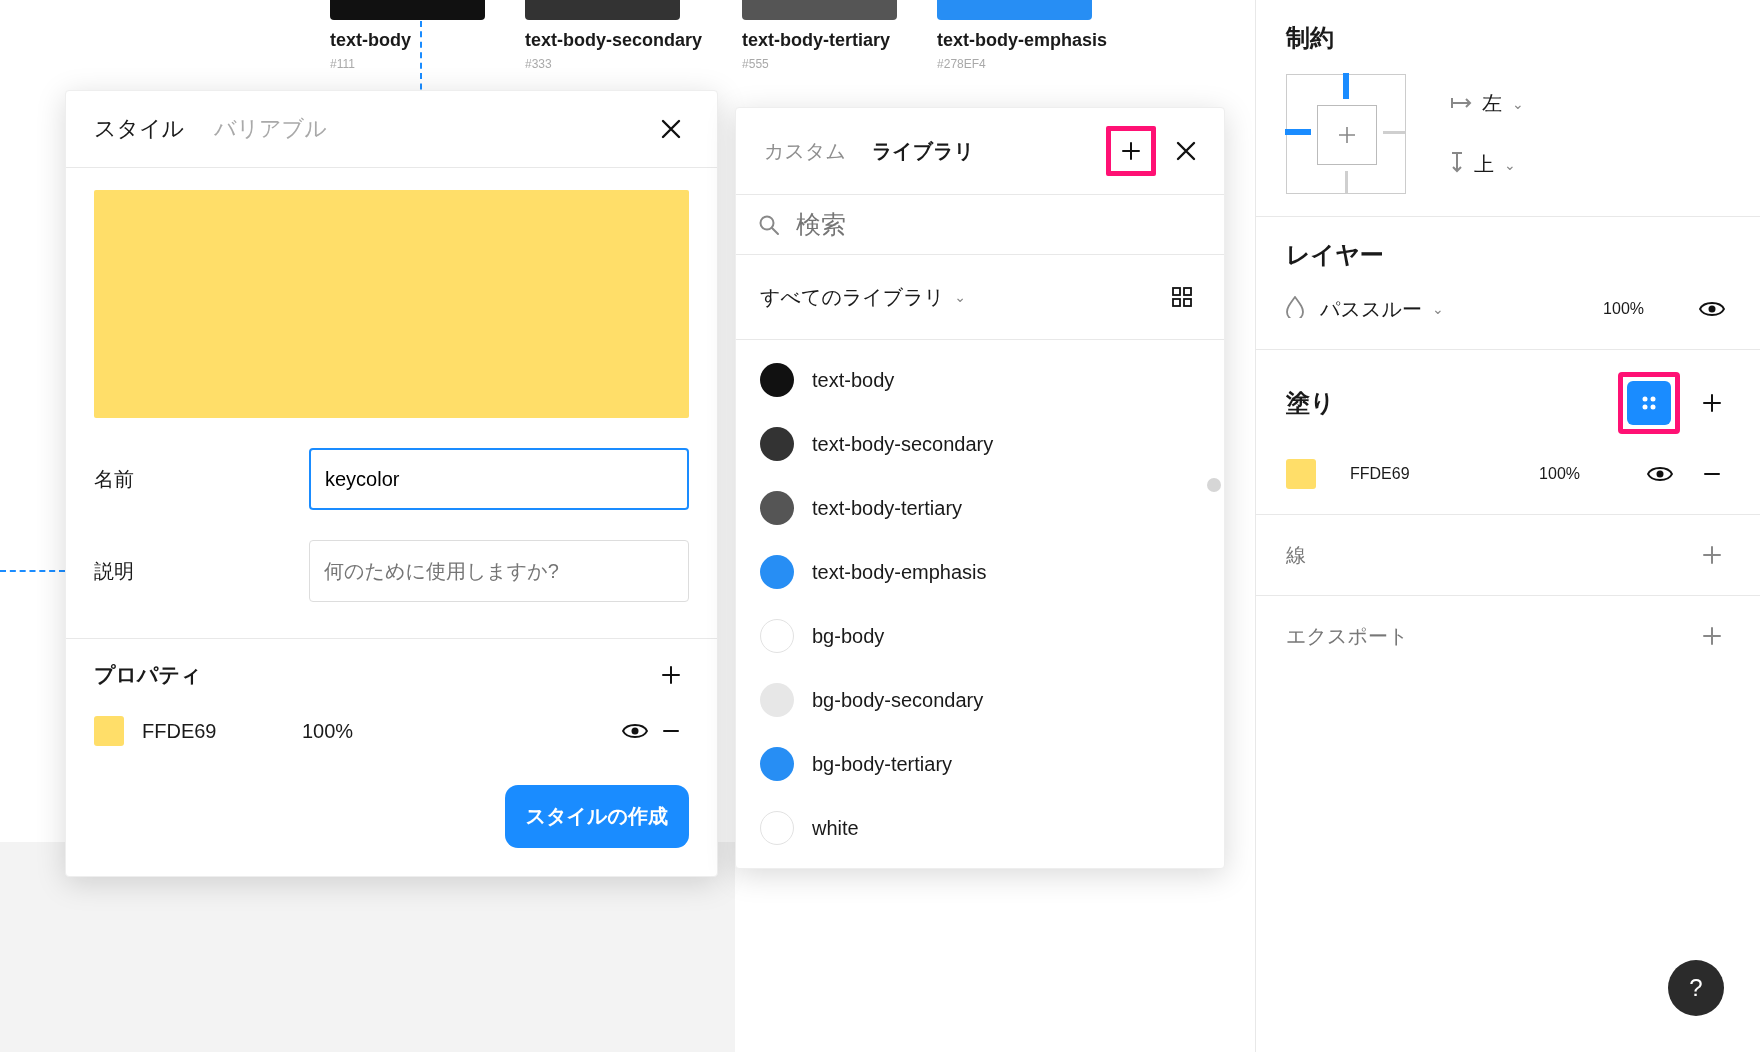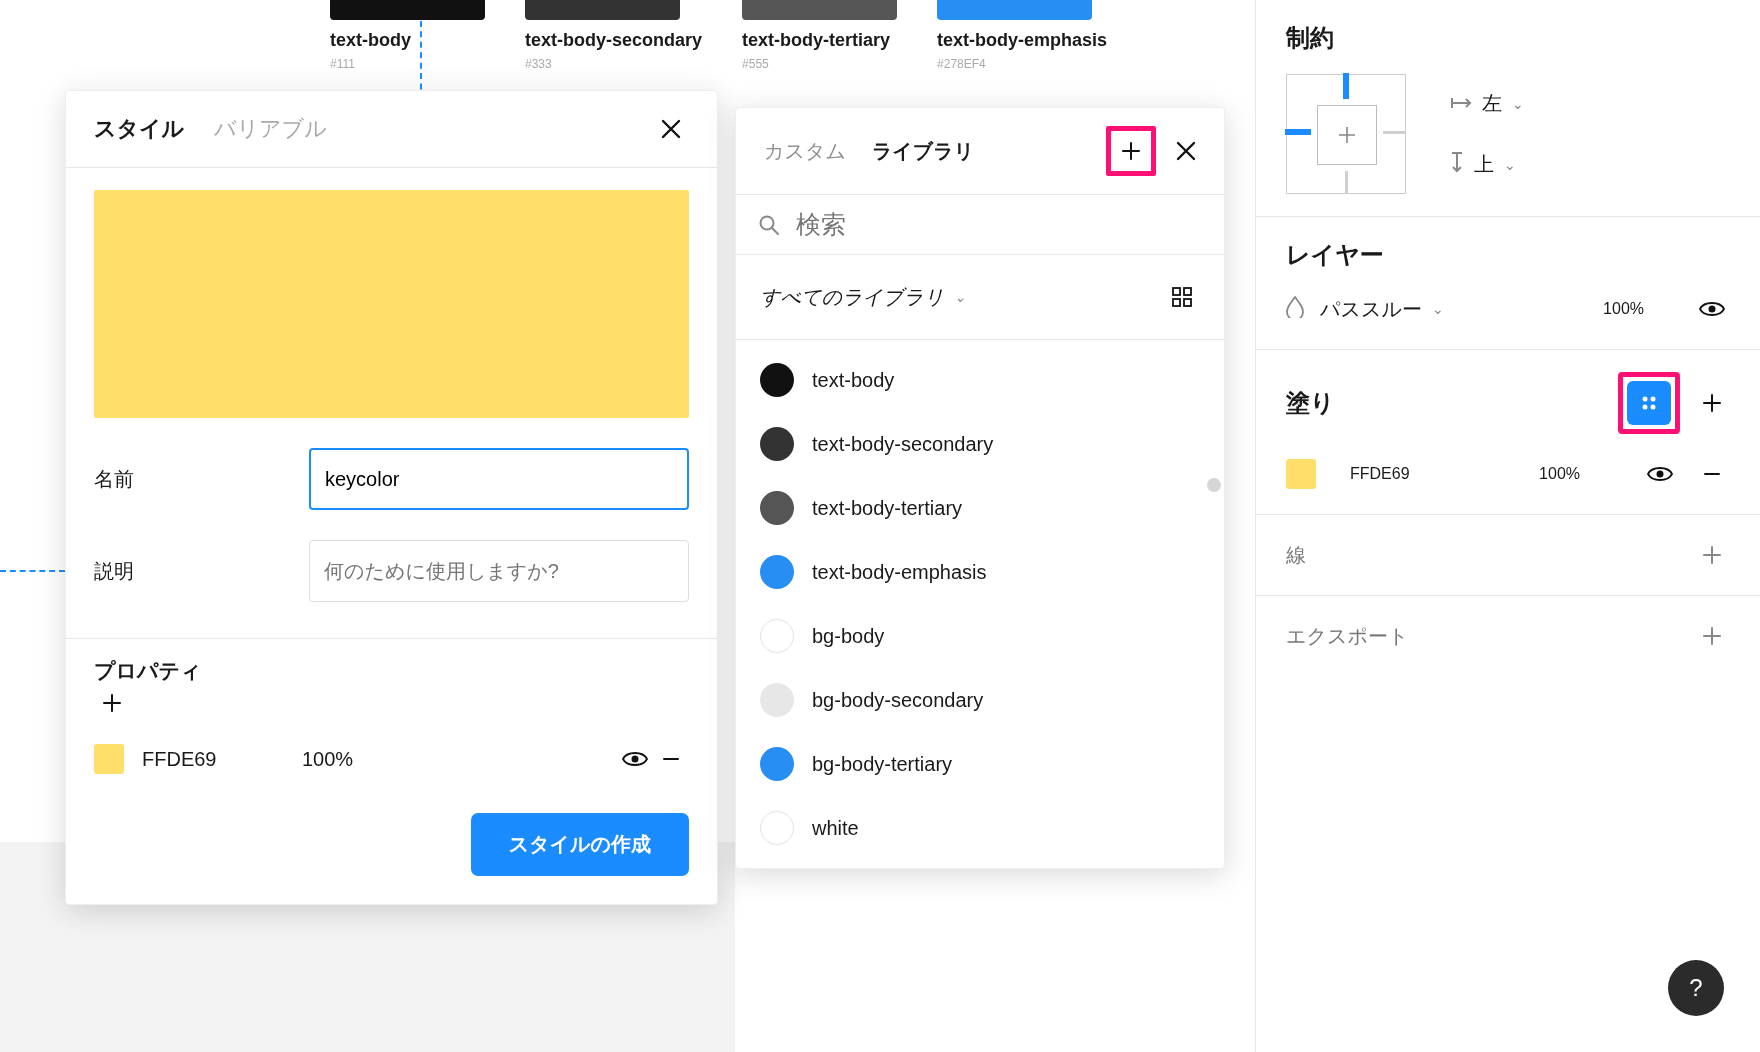--- a/index.html
+++ b/index.html
@@ -19,48 +19,48 @@
  .swatch{display:flex;flex-direction:column;align-items:flex-start;}
  .swatch-box{width:155px;height:20px;border-radius:0 0 4px 4px;}
  .swatch-name{font-size:18px;font-weight:700;margin-top:10px;}
  .swatch-hex{font-size:12px;color:var(--muted);margin-top:6px;}
  
  .guide-v{position:absolute;border-left:2px dashed var(--accent);top:0;height:100px;}
  .guide-h{position:absolute;border-top:2px dashed var(--accent);left:0;width:65px;}
  
  .modal-style{position:absolute;left:65px;top:90px;width:653px;background:#fff;border:1px solid #eee;border-radius:4px;box-shadow:0 6px 30px rgba(0,0,0,0.15);}
  .modal-head{display:flex;align-items:center;padding:20px 28px;border-bottom:1px solid var(--border);}
- .modal-tab{font-size:22px;font-weight:700;margin-right:30px;cursor:pointer;}
+ .modal-tab{font-size:22px;font-weight:400;margin-right:30px;cursor:pointer;}
  .modal-tab.inactive{font-weight:400;color:var(--muted);font-family:Liberation Mono, monospace;}
  .modal-head .spacer{flex:1;}
  .icon-btn{width:36px;height:36px;display:inline-flex;align-items:center;justify-content:center;cursor:pointer;}
  .preview-block{margin:22px 28px 0;height:228px;background:var(--yellow);border-radius:2px;}
  .form-row{display:flex;align-items:center;margin:30px 28px 0;}
  .form-label{width:215px;font-size:20px;}
  .form-input{flex:1;height:62px;border:2px solid var(--accent);border-radius:4px;padding:0 14px;font-size:20px;outline:none;}
  .form-input.plain{border:1px solid #ddd;}
  .modal-divider{height:1px;background:var(--border);margin:36px 0 0;}
- .prop-head{display:flex;align-items:flex-start;padding:18px 28px 0;flex-direction:column;}
+ .prop-head{display:flex;align-items:center;padding:18px 28px 0;}
  .prop-title{font-size:21px;font-weight:700;flex:1;}
  .prop-row{display:flex;align-items:center;padding:20px 28px 0;font-size:20px;}
  .chip{width:30px;height:30px;border-radius:3px;background:var(--yellow);margin-right:18px;}
  .hex{width:160px;}
  .pct{width:120px;}
  .prop-row .grow{flex:1;}
- .primary-btn{margin:36px 28px 28px auto;display:block;background:var(--accent);color:#fff;border:none;font-size:20px;font-weight:600;padding:18px 38px;border-radius:7px;cursor:pointer;}
+ .primary-btn{margin:36px 28px 28px auto;display:block;background:var(--accent);color:#fff;border:none;font-size:20px;font-weight:600;padding:18px 21px;border-radius:13px;cursor:pointer;}
  
  .modal-lib{position:absolute;left:735px;top:107px;width:490px;background:#fff;border:1px solid #eee;border-radius:4px;box-shadow:0 6px 30px rgba(0,0,0,0.15);}
  .lib-head{display:flex;align-items:center;padding:18px 20px 18px 28px;border-bottom:1px solid var(--border);}
  .lib-tab{font-size:20px;margin-right:26px;cursor:pointer;color:var(--muted2);}
  .lib-tab.active{font-weight:700;color:var(--text);}
  .lib-head .spacer{flex:1;}
  .hl-box{border:5px solid var(--highlight);padding:2px;border-radius:2px;margin-right:12px;}
  .lib-search{display:flex;align-items:center;padding:14px 22px;border-bottom:1px solid var(--border);gap:14px;}
  .lib-search input{border:none;outline:none;font-size:25px;flex:1;}
- .lib-filter{display:flex;align-items:center;padding:24px 24px;border-bottom:1px solid var(--border);font-size:20px;gap:10px;font-style:italic;}
+ .lib-filter{display:flex;align-items:center;padding:24px 24px;border-bottom:1px solid var(--border);font-size:20px;gap:10px;}
  .lib-filter .grow{flex:1;}
  .lib-list{padding:8px 0;max-height:640px;overflow:auto;}
  .lib-item{display:flex;align-items:center;padding:15px 24px;gap:18px;font-size:20px;cursor:pointer;}
  .dot{width:34px;height:34px;border-radius:50%;flex:0 0 34px;}
  
  .right-panel{position:absolute;right:0;top:0;width:505px;height:100%;background:#fff;border-left:1px solid var(--border);}
  .rp-section{border-bottom:1px solid var(--border);padding:22px 30px;}
  .rp-title{font-size:24px;font-weight:700;margin-bottom:20px;}
  .rp-row{display:flex;align-items:center;gap:14px;font-size:20px;}
  .constraints-box{width:120px;height:120px;border:1px solid #ccc;position:relative;background:#fff;margin-right:30px;}

